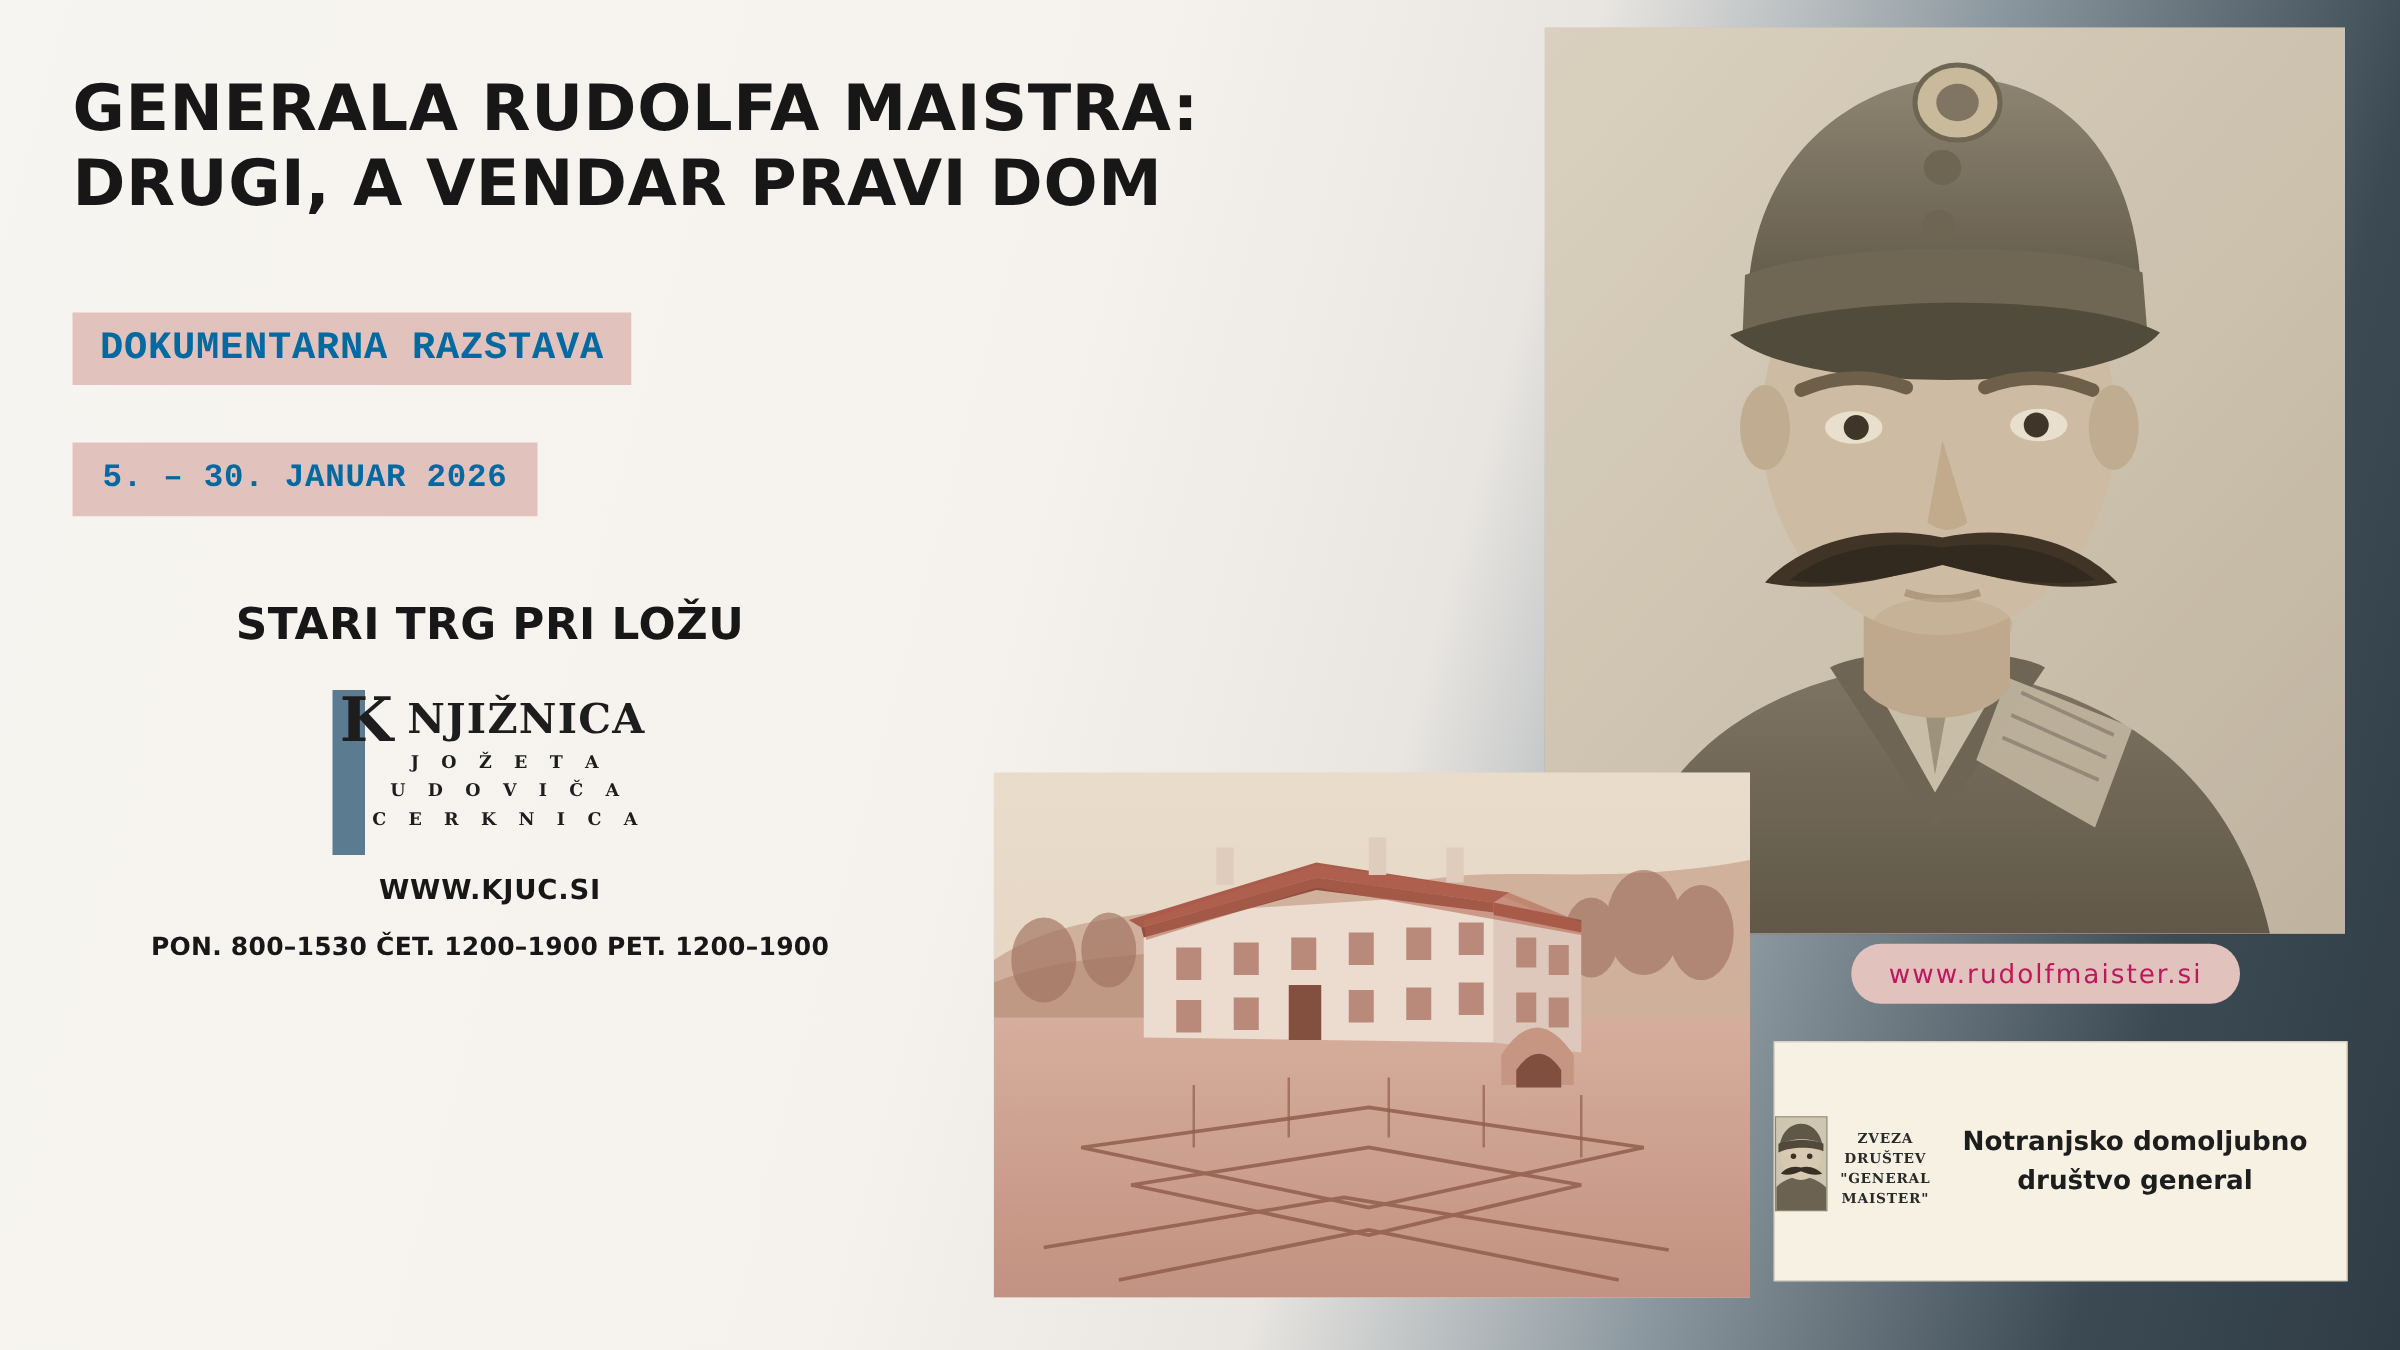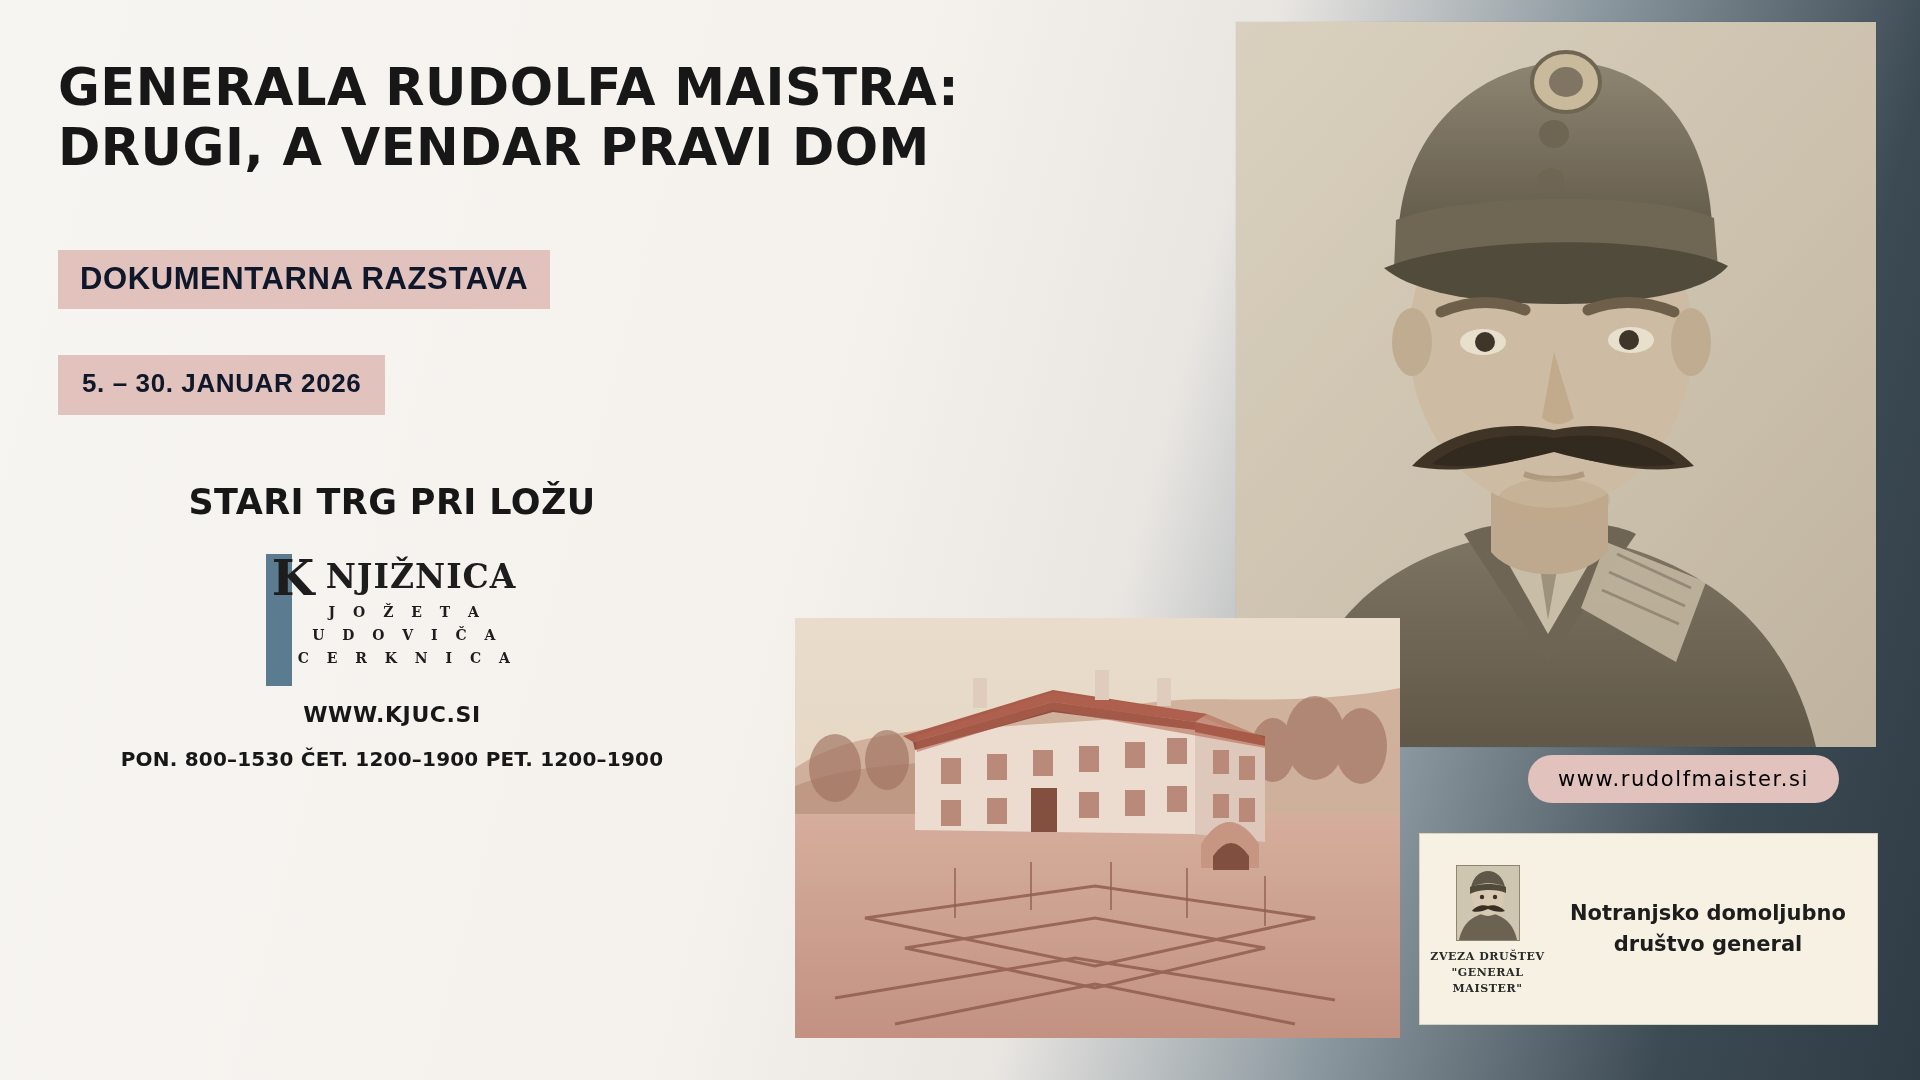--- a/index.html
+++ b/index.html
@@ -38,22 +38,22 @@
     letter-spacing: 0.5px;
     color: #171717;
     margin: 0;
     text-transform: uppercase;
   }
   .title .line { display: block; white-space: nowrap; }
 
   .badge {
     display: inline-block;
     background: #e2c2bd;
-    color: #0f172a;
-    font-family: Liberation Sans, sans-serif;
+    color: #0369a1;
+    font-family: Liberation Mono, monospace;
     font-weight: 900;
     letter-spacing: 0.6px;
     white-space: nowrap;
   }
   .badge-type {
     margin-top: 72px;
     padding: 11px 22px 12px 22px;
     font-size: 31px;
   }
   .badge-date {
@@ -174,49 +174,49 @@
     width: 605px;
     height: 420px;
     background: linear-gradient(170deg, #e7e0cf 0%, #e2cfc2 40%, #d8b8a9 100%);
     overflow: hidden;
   }
   .building svg { display: block; width: 100%; height: 100%; }
 
   
   .url-pill {
     position: absolute;
-    left: 1528px;
+    left: 1481px;
     top: 755px;
     padding: 12px 30px;
     background: #e2c2bd;
     border-radius: 40px;
     font-family: "DejaVu Sans", sans-serif;
     font-size: 21px;
     letter-spacing: 1.6px;
-    color: #000000;
+    color: #be185d;
     white-space: nowrap;
   }
 
   
   .society {
     position: absolute;
     left: 1419px;
     top: 833px;
     width: 457px;
     height: 190px;
     background: #f6f1e2;
     border: 1px solid #d8d2c0;
     display: flex;
     align-items: center;
     overflow: hidden;
   }
   .society-left {
     width: 135px;
     display: flex;
-    flex-direction: column;
+    flex-direction: row;
     align-items: center;
     justify-content: flex-end;
     padding-top: 4px;
   }
   .society-portrait {
     width: 62px;
     height: 74px;
     background: linear-gradient(160deg, #cfc7b4, #a79d8c);
     border: 1px solid #8d8471;
     position: relative;

